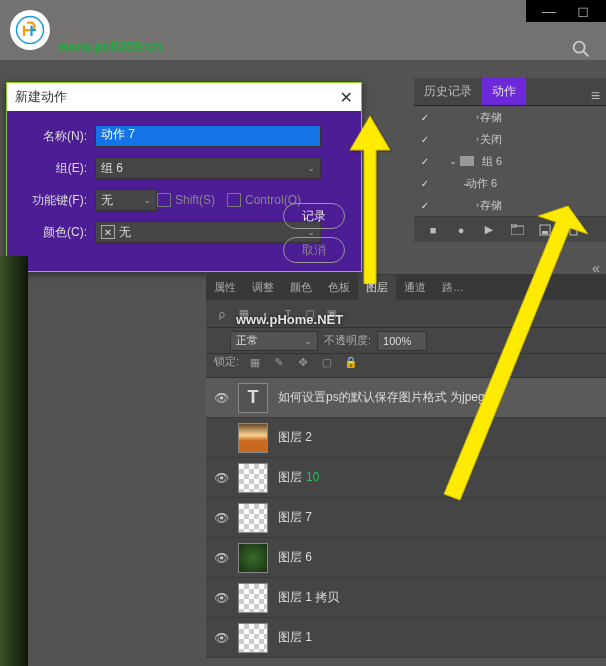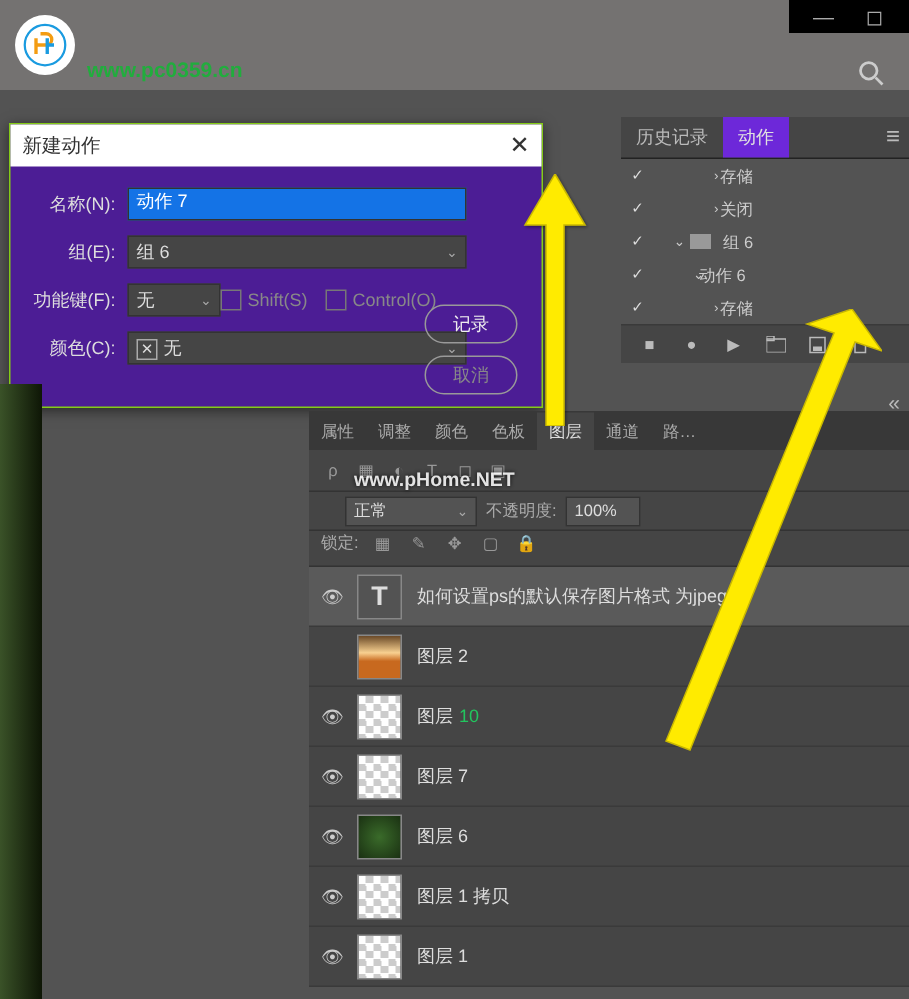--- a/index.html
+++ b/index.html
@@ -6,39 +6,39 @@
 body{width:606px;height:666px;background:#535353;overflow:hidden;position:relative}
 .header{height:60px;background:#747271;display:flex;align-items:center;padding:0 10px;position:relative}
 .logo{width:40px;height:40px;border-radius:50%;background:#fff;display:flex;align-items:center;justify-content:center;margin-right:8px}
 .logo svg{width:30px;height:30px}
 .site-name{font-size:24px;font-weight:bold;color:#E36A08;letter-spacing:2px}
 .site-url{position:absolute;left:58px;top:38px;font-size:14px;color:#21AD3D;font-weight:bold}
 .win-controls{position:absolute;right:0;top:0;display:flex;gap:8px;background:#000;padding:4px 10px}
 .win-btn{width:26px;height:14px;display:flex;align-items:center;justify-content:center;color:#aaa;font-size:14px}
 .search-area{position:absolute;right:8px;top:38px;width:28px;height:28px;color:#ccc}
 .panels{position:absolute;right:0;top:78px;width:192px}
-.panel-tabs{height:28px;display:flex;align-items:center;background:#454545;border-bottom:1px solid #222}
+.panel-tabs{height:28px;display:flex;align-items:flex-end;background:#454545;border-bottom:1px solid #222}
 .panel-tab{padding:5px 10px;font-size:12px;color:#bbb}
 .panel-tab.active{background:#6d28d9;color:#e0e0e0}
 .panel-body{background:#535353;font-size:11px;color:#ccc}
 .action-row{display:flex;align-items:center;height:22px;padding-left:4px}
 .checkmark{width:14px;text-align:center;color:#ddd;font-size:10px}
 .toggle-col{width:14px}
 .expand{width:14px;text-align:center;font-size:9px;color:#ccc}
 .folder-icon{width:14px;height:10px;background:#999;margin-right:4px;display:inline-block}
 .action-row .label{padding-left:4px}
 .indent1{padding-left:16px}
 .indent2{padding-left:30px}
 .panel-footer{height:26px;display:flex;align-items:center;justify-content:flex-start;gap:14px;padding:0 12px;border-top:1px solid #3a3a3a;background:#454545}
 .pf-icon{width:14px;height:14px;color:#bbb;display:flex;align-items:center;justify-content:center;font-size:11px}
 
 .dialog{position:absolute;left:6px;top:82px;width:356px;background:#4c1d95;border:1px solid #84cc16;box-shadow:0 2px 8px rgba(0,0,0,.5)}
 .dlg-title{height:28px;background:#fff;color:#333;display:flex;align-items:center;justify-content:space-between;padding:0 8px;font-size:13px}
 .dlg-close{font-size:16px;cursor:pointer}
-.dlg-body{padding:14px 4px 18px;color:#ddd;font-size:12px}
+.dlg-body{padding:14px 14px 18px;color:#ddd;font-size:12px}
 .dlg-row{display:flex;align-items:center;margin-bottom:10px;position:relative}
 .dlg-label{width:66px;text-align:right;margin-right:8px}
 .dlg-input{flex:1;max-width:226px;height:22px;background:#454545;border:1px solid #333;color:#fff;padding:0 5px;font-size:12px}
 .dlg-input.sel{background:#1473e6;color:#fff}
 .dlg-select{flex:1;max-width:226px;height:22px;background:#454545;border:1px solid #333;color:#ddd;padding:0 5px;font-size:12px;display:flex;align-items:center;justify-content:space-between}
 .dlg-caret{font-size:9px;color:#aaa}
 .dlg-btn{position:absolute;right:16px;top:120px;width:62px;height:26px;border:1px solid #999;border-radius:13px;display:flex;align-items:center;justify-content:center;color:#eee;font-size:12px}
 .dlg-btn2{position:absolute;right:16px;top:154px;width:62px;height:26px;border:1px solid #999;border-radius:13px;display:flex;align-items:center;justify-content:center;color:#888;font-size:12px;overflow:hidden}
 .chk{width:14px;height:14px;border:1px solid #777;margin-right:4px;display:inline-block;vertical-align:middle}
 .chklbl{color:#888;margin-right:12px}

